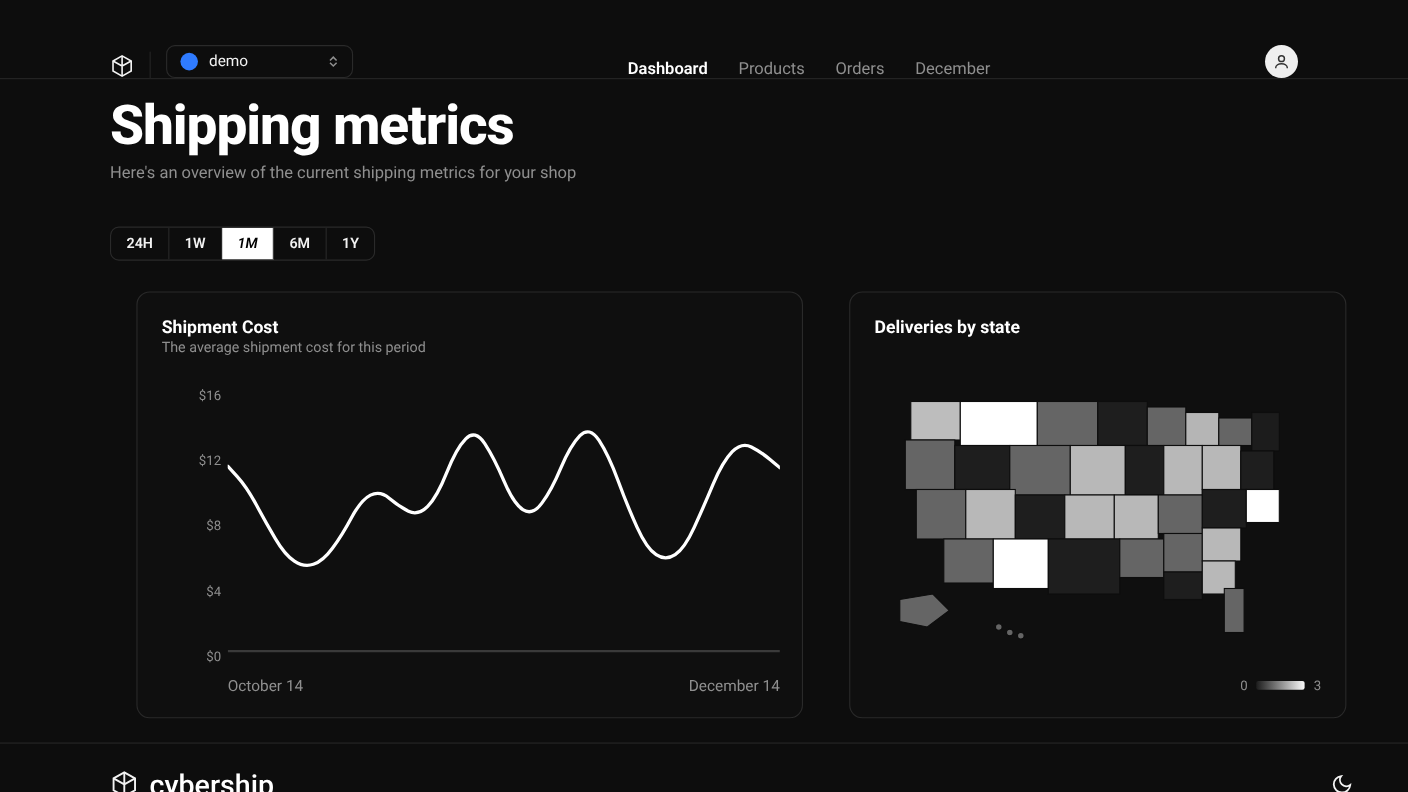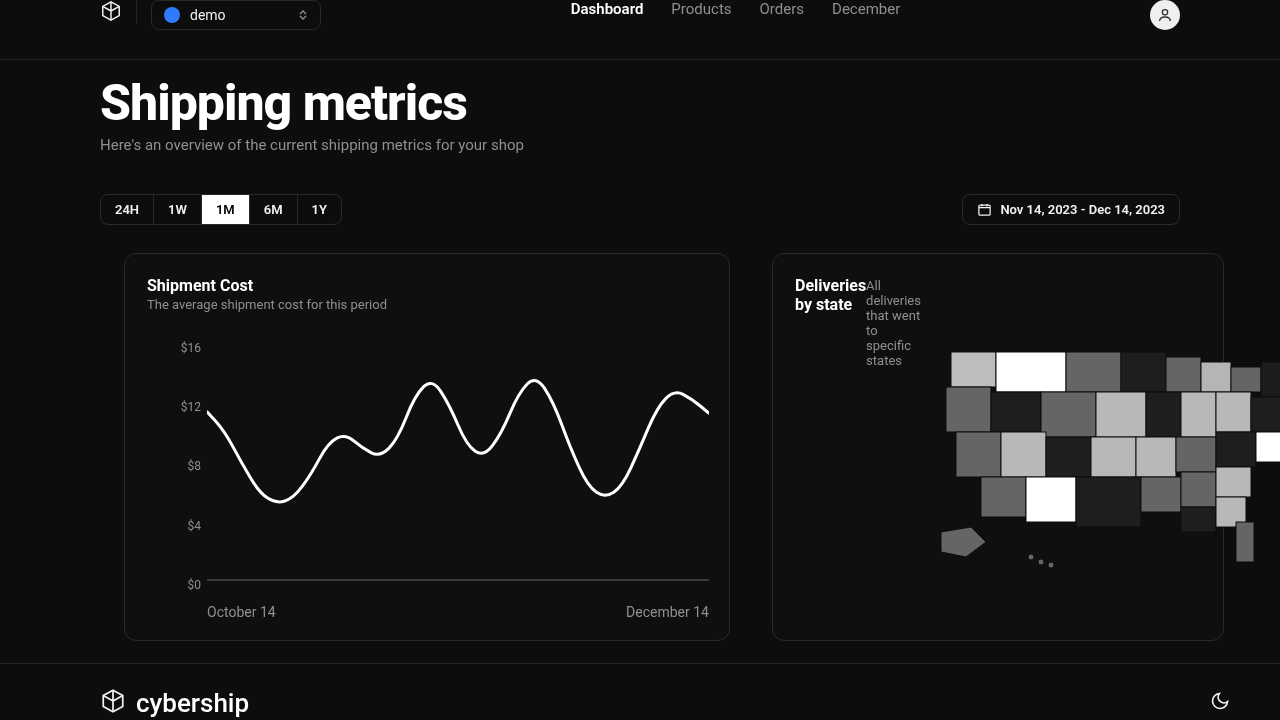--- a/index.html
+++ b/index.html
@@ -17,22 +17,22 @@
     background:var(--bg);
     color:var(--text);
     font-family:-apple-system,BlinkMacSystemFont,"Segoe UI",Roboto,Helvetica,Arial,sans-serif;
     width:1280px;
     height:720px;
     overflow:hidden;
   }
   
   .header{
     display:flex;
-    align-items:flex-start;
-    height:60px;
+    align-items:flex-end;
+    height:72px;
     padding:0 100px;
     border-bottom:1px solid var(--divider);
   }
   .logo-icon svg{display:block;}
   .vdiv{width:1px;height:24px;background:var(--divider);margin:0 14px;}
   .shop-select{
     display:flex;align-items:center;gap:10px;
     border:1px solid var(--panel-border);
     border-radius:8px;
     padding:6px 12px;
@@ -84,21 +84,21 @@
   .range-btn{
     padding:7px 14px;
     font-size:13px;
     font-weight:600;
     color:var(--text);
     border-right:1px solid var(--panel-border);
     cursor:pointer;
     background:transparent;
   }
   .range-btn:last-child{border-right:none;}
-  .range-btn.active{background:var(--white);color:#000;}
+  .range-btn.active{background:var(--white);color:#000;font-style:italic;}
   .date-picker{
     display:flex;align-items:center;gap:8px;
     border:1px solid var(--panel-border);
     border-radius:8px;
     padding:7px 14px;
     font-size:13px;
     font-weight:600;
     cursor:pointer;
   }
   .date-picker svg{display:block;}
@@ -111,21 +111,21 @@
   .card{
     border:1px solid var(--panel-border);
     border-radius:12px;
     padding:22px;
     background:#0f0f0f;
     margin-left:24px;
   }
   .card-title{margin:0;font-size:16px;font-weight:700;color:var(--white);}
   .card-sub{margin:2px 0 0 0;font-size:13px;color:var(--muted);}
   .card-cost{flex:0 0 606px;width:606px;height:388px;}
-  .card-map{flex:0 0 452px;width:452px;height:388px;display:flex;flex-direction:row;}
+  .card-map{flex:0 0 452px;width:452px;height:388px;display:flex;flex-direction:column;}
 
   
   .chart-wrap{position:relative;margin-top:14px;width:562px;height:270px;}
   .ylab{position:absolute;right:calc(100% - 54px);font-size:12px;color:var(--muted);transform:translateY(-50%);}
   .xlab{position:absolute;bottom:-24px;font-size:14px;color:var(--muted);}
   .chart-svg{position:absolute;left:60px;top:0;}
 
   
   .map-wrap{flex:1;display:flex;align-items:center;justify-content:center;margin-top:10px;}
   .map-legend{
@@ -198,29 +198,20 @@
   <p class="subtitle">Here's an overview of the current shipping metrics for your shop</p>
 
   <div class="controls-row">
     <div class="range-group" id="ranges">
         <span class="range-btn">24H</span>
         <span class="range-btn">1W</span>
         <span class="range-btn active">1M</span>
         <span class="range-btn">6M</span>
         <span class="range-btn">1Y</span>
       </div>
-    <div class="date-picker">
-      <span>
-        <svg width="15" height="15" viewBox="0 0 24 24" fill="none" stroke="#f2f2f2" stroke-width="2">
-          <rect x="3" y="5" width="18" height="16" rx="2"></rect>
-            <path d="M3 9h18M8 3v4M16 3v4"></path>
-        </svg>
-      </span>
-      <span>Nov 14, 2023 - Dec 14, 2023</span>
-    </div>
   </div>
 
   <div class="cards">
 
     <div class="card card-cost">
       <h3 class="card-title">Shipment Cost</h3>
       <p class="card-sub">The average shipment cost for this period</p>
 
       <div class="chart-wrap">
         <span class="ylab" style="top:8%">$16</span>
@@ -232,21 +223,20 @@
         <span class="xlab" style="right:0">December 14</span>
         <svg class="chart-svg" id="cost-svg" width="502" height="264" viewBox="0 0 502 264">
           <line x1="0" y1="254" x2="502" y2="254" stroke="#3a3a3a" stroke-width="2"></line>
         <path d="M 0.0 85.8 Q 0.0 85.8 8.7 95.3 Q 17.3 104.8 26.0 120.9 Q 34.6 137.0 43.3 151.6 Q 51.9 166.3 60.6 172.1 Q 69.2 177.9 77.9 175.0 Q 86.6 172.1 95.2 160.4 Q 103.9 148.7 112.5 132.6 Q 121.2 116.5 129.8 112.1 Q 138.5 107.8 147.1 115.1 Q 155.8 122.4 164.4 126.8 Q 173.1 131.1 181.8 122.4 Q 190.4 113.6 199.1 91.7 Q 207.7 69.7 216.4 60.9 Q 225.0 52.2 233.7 65.3 Q 242.3 78.5 251.0 99.0 Q 259.7 119.5 268.3 125.3 Q 277.0 131.1 285.6 119.4 Q 294.3 107.8 302.9 87.3 Q 311.6 66.8 320.2 58.0 Q 328.9 49.3 337.6 62.4 Q 346.2 75.6 354.9 99.0 Q 363.5 122.4 372.2 141.4 Q 380.8 160.4 389.5 166.3 Q 398.1 172.1 406.8 166.3 Q 415.4 160.4 424.1 141.4 Q 432.8 122.4 441.4 101.9 Q 450.1 81.4 458.7 72.6 Q 467.4 63.9 476.0 68.3 Q 484.7 72.7 493.3 80.0 T 502.0 87.3" fill="none" stroke="#ffffff" stroke-width="3" stroke-linecap="round"></path>
           </svg>
       </div>
     </div>
 
     <div class="card card-map">
       <h3 class="card-title">Deliveries by state</h3>
-      <p class="card-sub">All deliveries that went to specific states</p>
       <div class="map-wrap">
         <svg width="400" height="260" viewBox="0 0 400 260">
 
           <g stroke="#0d0d0d" stroke-width="1">
 
             <rect x="30" y="30" width="45" height="35" fill="#bdbdbd"></rect>
             <rect x="75" y="30" width="70" height="40" fill="#ffffff"></rect>
             <rect x="145" y="30" width="55" height="40" fill="#656565"></rect>
             <rect x="200" y="30" width="45" height="40" fill="#1e1e1e"></rect>
             <rect x="245" y="35" width="35" height="35" fill="#656565"></rect>

